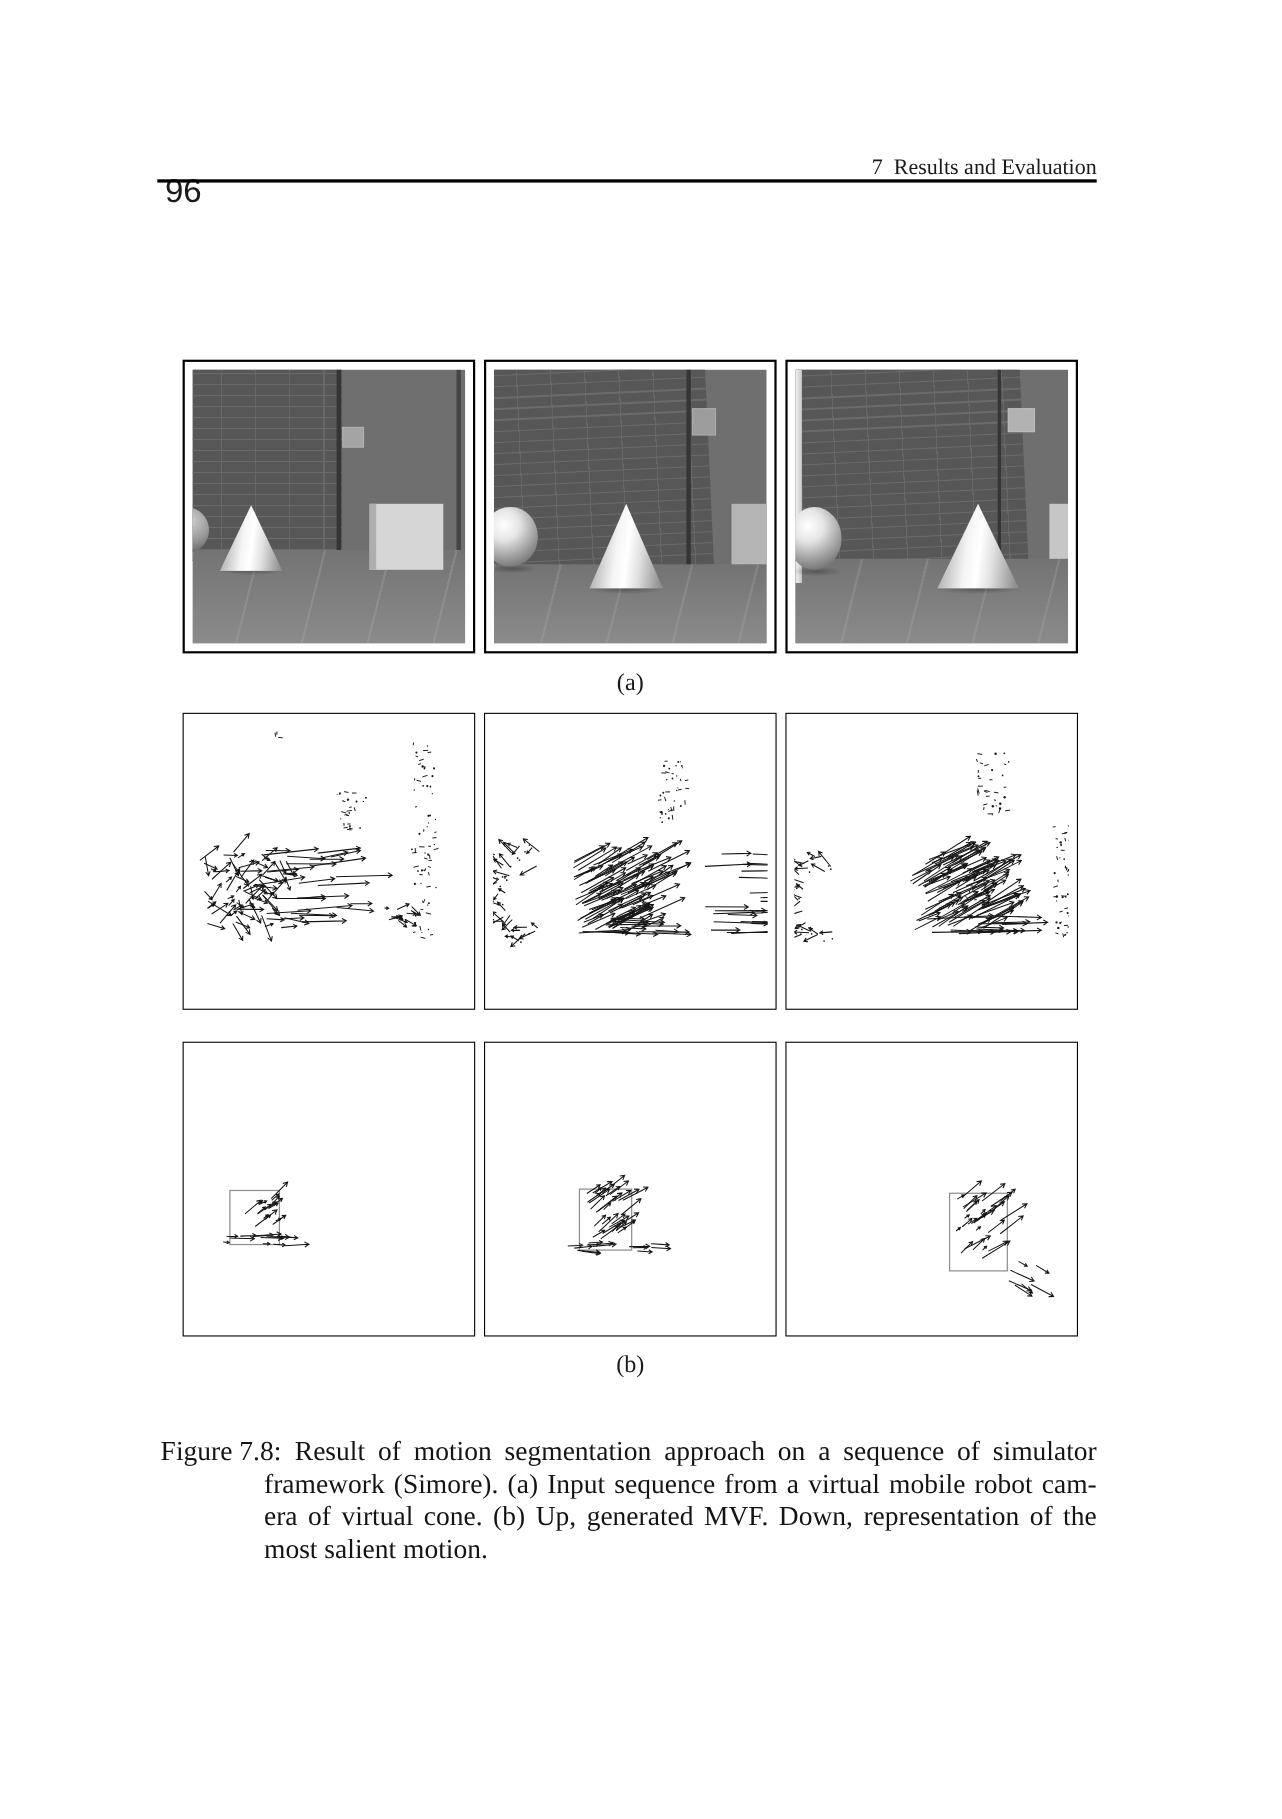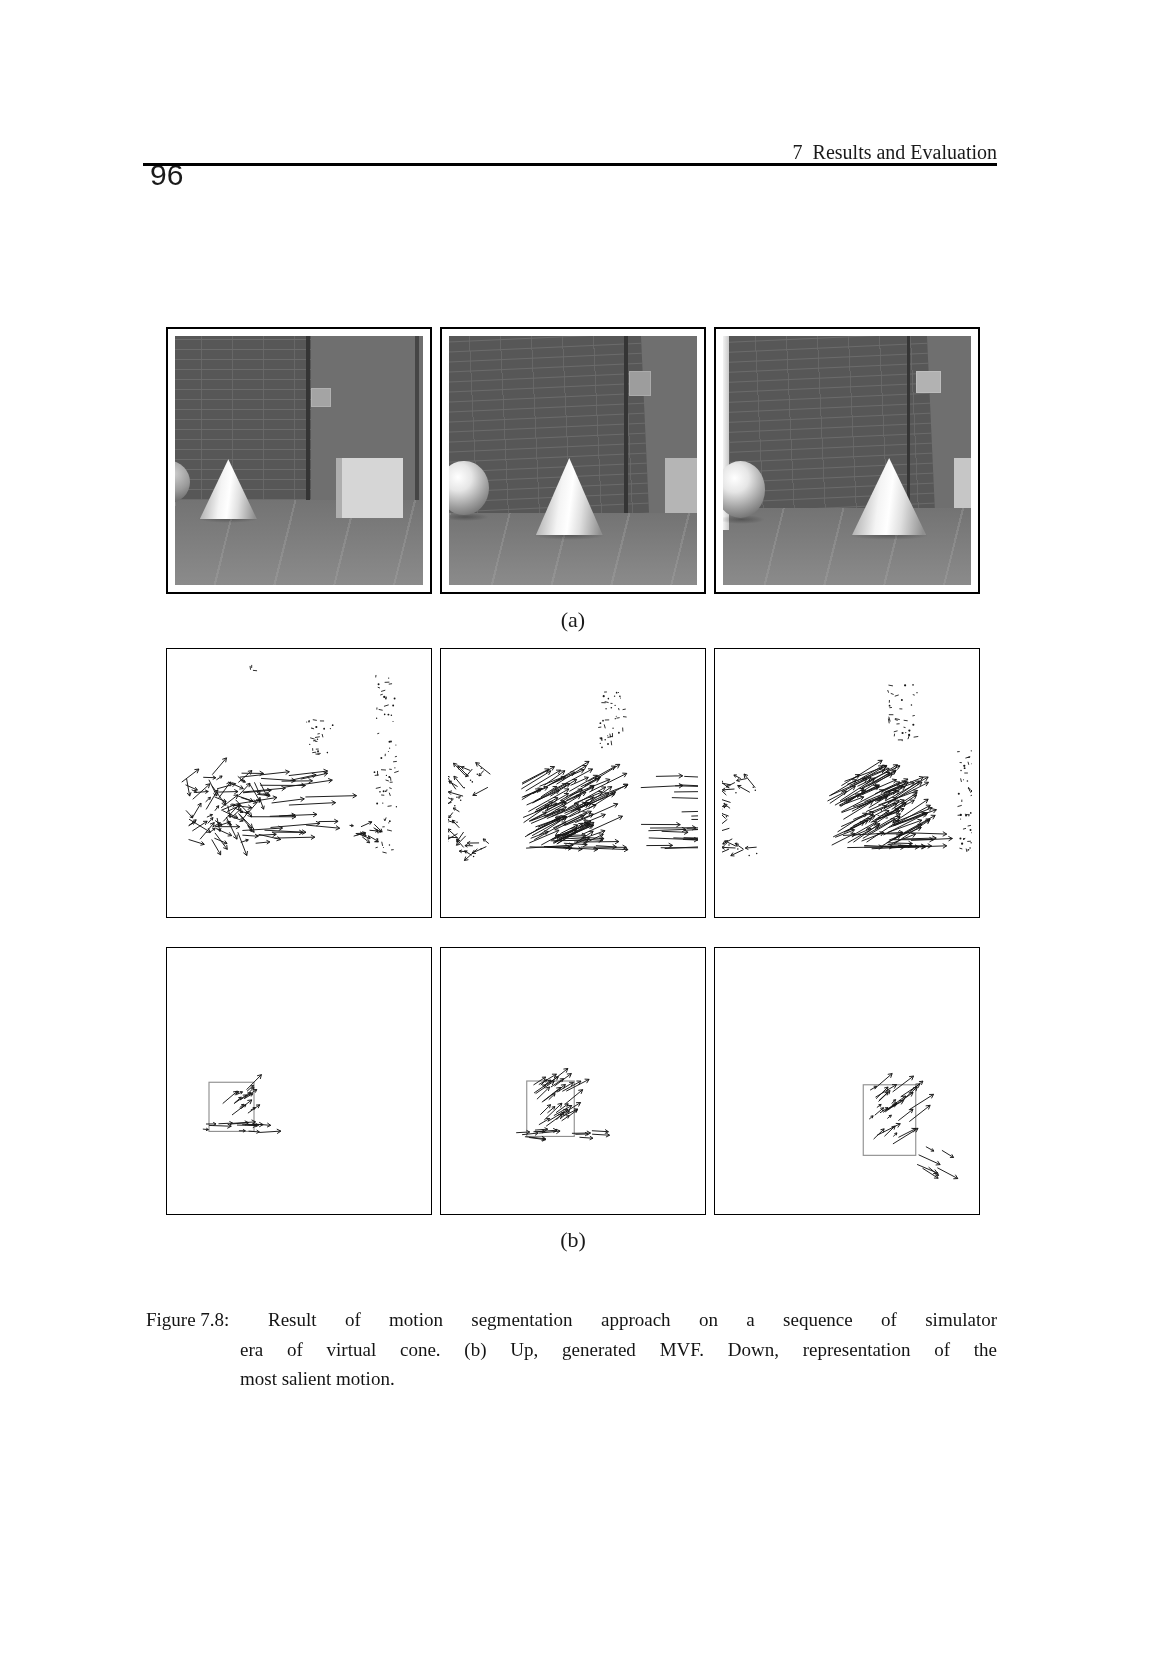--- a/index.html
+++ b/index.html
@@ -80,21 +80,21 @@
   .s3 .cone{left:52%;top:49%;width:30%;height:31%;}
   .s3 .cone-shadow{left:51%;top:78.5%;width:32%;height:3.5%;}
   .s3 .cube{left:93%;top:49%;width:8%;height:21%;background:#c6c6c6;}
 
   
   .sublabel{position:absolute;left:166px;width:814px;text-align:center;font-size:22px;color:#1a1a1a;}
   .label-a{top:607px;}
   .label-b{top:1227px;}
 
   
-  .caption{position:absolute;left:146px;top:1305px;width:851px;font-size:19px;line-height:29.5px;color:#141414;}
+  .caption{position:absolute;left:146px;top:1305px;width:851px;font-size:25px;line-height:29.5px;color:#141414;}
   .caption-label{position:absolute;left:0;top:0;}
   .caption-body{margin-left:94px;}
   .cap-line{text-align:justify;text-align-last:justify;}
   .cap-line.first{text-indent:28px;}
   .cap-line.last{text-align:center;text-align-last:left;}
 </style>
 </head>
 <body>
 
 <div class="page">
@@ -985,18 +985,19 @@
       </div>
     </div>
   </div>
 
   <div class="sublabel label-b">(b)</div>
 
   <div class="caption">
     <span class="caption-label">Figure 7.8:</span>
     <div class="caption-body">
       <div class="cap-line first">Result of motion segmentation approach on a sequence of simulator</div>
+      <div class="cap-line">framework (Simore). (a) Input sequence from a virtual mobile robot cam-</div>
       <div class="cap-line">era of virtual cone. (b) Up, generated MVF. Down, representation of the</div>
       <div class="cap-line last">most salient motion.</div>
     </div>
   </div>
 
 </div>
 
 </body></html>

